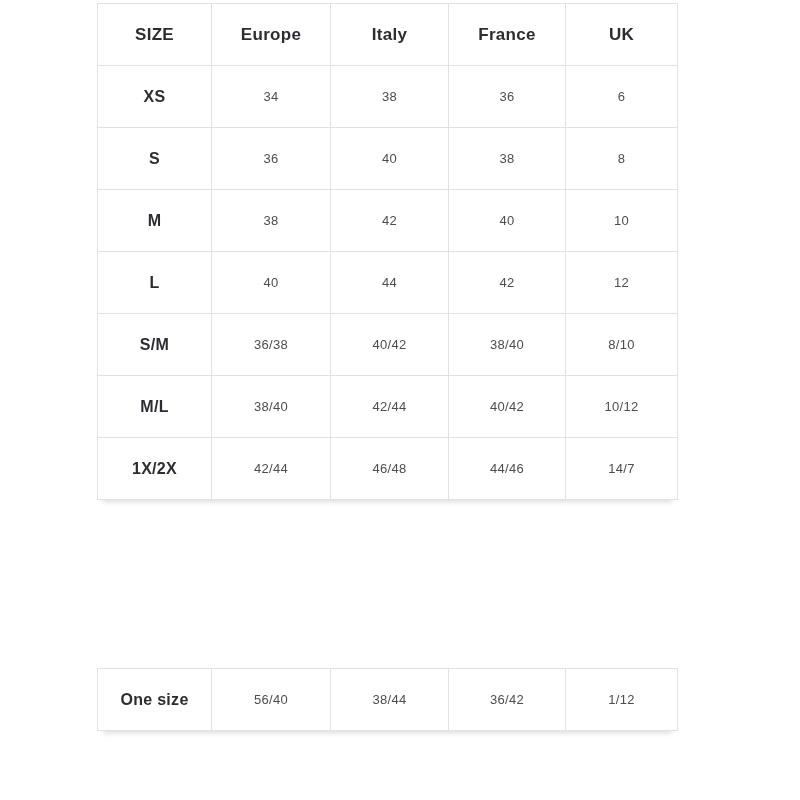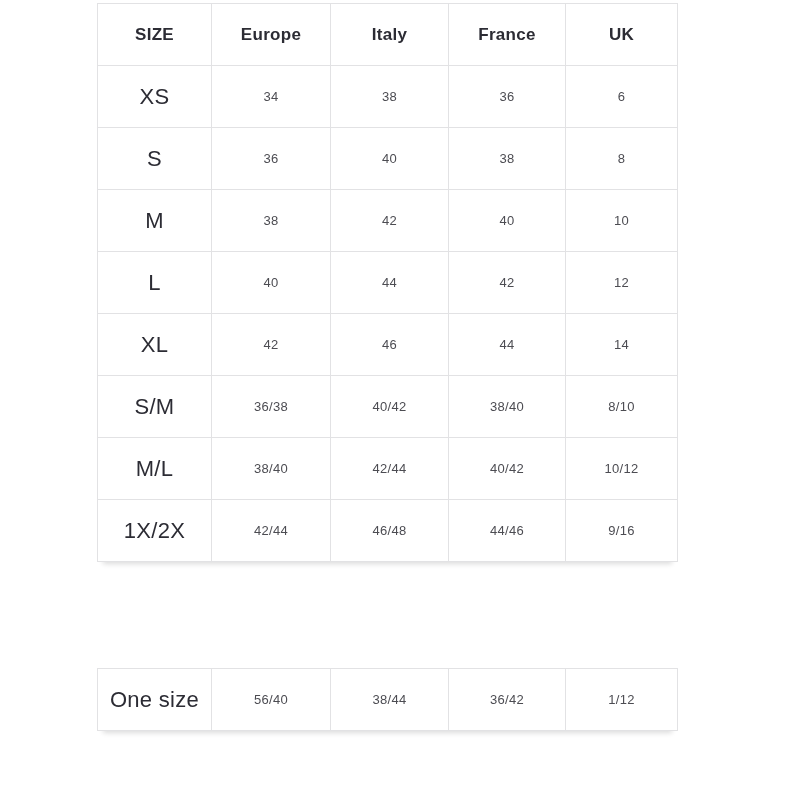--- a/index.html
+++ b/index.html
@@ -35,22 +35,22 @@
     vertical-align: middle;
     padding: 0;
     letter-spacing: 0.3px;
   }
   .size-table th {
     font-weight: 700;
     font-size: 17px;
     color: #2c2c34;
   }
   .size-table td.label {
-    font-weight: 400;
-    font-size: 22px;
+    font-weight: 700;
+    font-size: 16px;
     color: #2c2c34;
   }
   .size-table td.value {
     font-weight: 400;
     font-size: 13px;
     color: #4c4c52;
   }
 </style>
 </head>
 <body>
@@ -97,46 +97,39 @@
         <td class="value">10</td>
       </tr>
       <tr>
         <td class="label">L</td>
         <td class="value">40</td>
         <td class="value">44</td>
         <td class="value">42</td>
         <td class="value">12</td>
       </tr>
       <tr>
-        <td class="label">XL</td>
-        <td class="value">42</td>
-        <td class="value">46</td>
-        <td class="value">44</td>
-        <td class="value">14</td>
-      </tr>
-      <tr>
         <td class="label">S/M</td>
         <td class="value">36/38</td>
         <td class="value">40/42</td>
         <td class="value">38/40</td>
         <td class="value">8/10</td>
       </tr>
       <tr>
         <td class="label">M/L</td>
         <td class="value">38/40</td>
         <td class="value">42/44</td>
         <td class="value">40/42</td>
         <td class="value">10/12</td>
       </tr>
       <tr>
         <td class="label">1X/2X</td>
         <td class="value">42/44</td>
         <td class="value">46/48</td>
         <td class="value">44/46</td>
-        <td class="value">9/16</td>
+        <td class="value">14/7</td>
       </tr>
     </tbody>
   </table>
 
   <table class="size-table extra">
     <colgroup>
       <col style="width:114px">
         <col style="width:119px">
         <col style="width:118px">
         <col style="width:117px">

